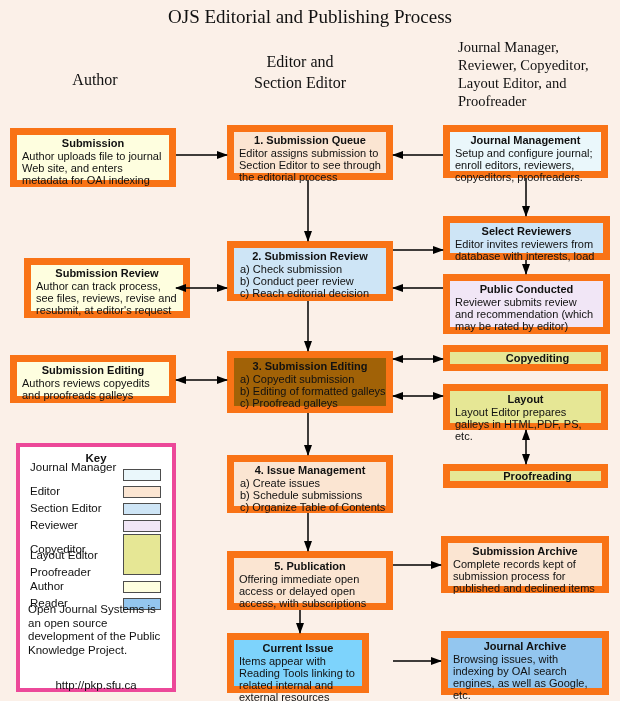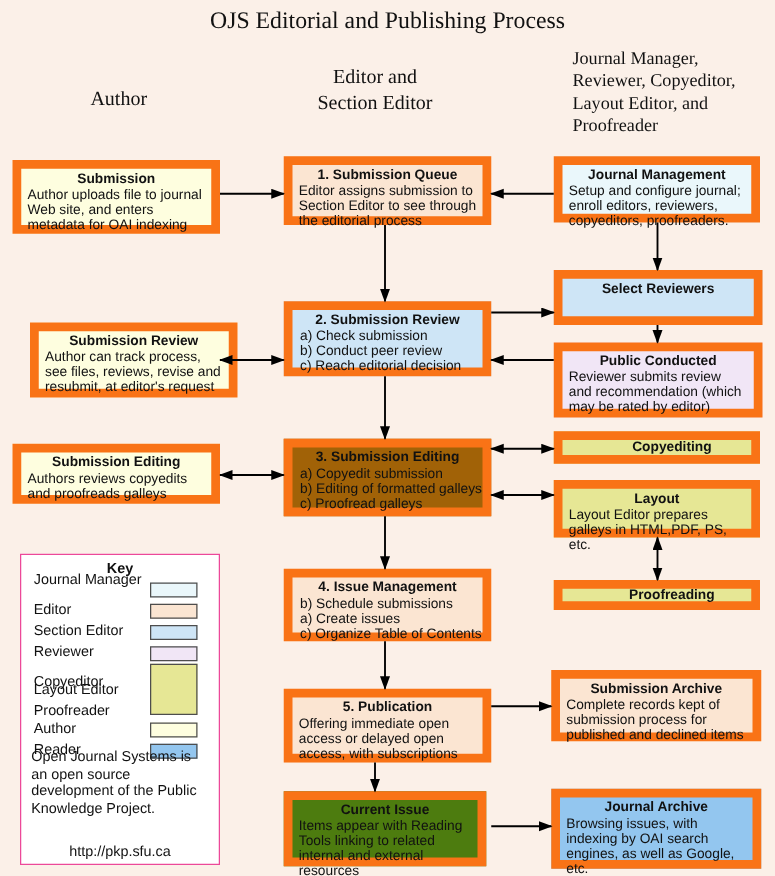--- a/index.html
+++ b/index.html
@@ -36,21 +36,21 @@
     font-weight:bold;text-align:center;
     line-height:13px;padding-top:2px;
   }
   .node.center .node-title{padding-top:0;}
   .node-body{padding:0 5px;text-align:left;}
   .node-line{padding:0 0 0 6px;text-align:left;}
   svg.arrows{position:absolute;left:0;top:0;pointer-events:none;}
   .key-box{
     position:absolute;
     background:#FFFFFF;
-    border:1px solid #ec4899;
+    border:4px solid #ec4899;
     box-sizing:border-box;
   }
   .key-title{
     position:absolute;left:0;top:5px;width:100%;
     text-align:center;font-weight:bold;font-size:11.5px;
   }
   .key-label{position:absolute;left:10px;font-size:11.5px;white-space:nowrap;}
   .key-swatch{position:absolute;left:103px;width:38px;border:1.5px solid #4d4d4d;box-sizing:border-box;}
   .key-note{position:absolute;left:8px;font-size:11.5px;line-height:13.5px;}
   .key-url{position:absolute;left:0;width:100%;text-align:center;font-size:11.5px;}
@@ -82,20 +82,21 @@
       <div class="node" style="left: 227px; top: 125px; width: 166px; height: 55px; background: rgb(251, 229, 210);">
         <div class="node-title">1. Submission Queue</div>
         <div class="node-body">Editor assigns submission to Section Editor to see through the editorial process</div>
       </div>
       <div class="node" style="left: 443px; top: 125px; width: 165px; height: 53px; background: rgb(234, 247, 251);">
         <div class="node-title">Journal Management</div>
         <div class="node-body">Setup and configure journal; enroll editors, reviewers, copyeditors, proofreaders.</div>
       </div>
       <div class="node" style="left: 443px; top: 216px; width: 167px; height: 44px; background: rgb(206, 229, 246);">
         <div class="node-title">Select Reviewers</div>
+        <div class="node-body">Editor invites reviewers from database with interests, load</div>
       </div>
       <div class="node" style="left: 24px; top: 258px; width: 166px; height: 60px; background: rgb(254, 254, 223);">
         <div class="node-title">Submission Review</div>
         <div class="node-body">Author can track process, see files, reviews, revise and resubmit, at editor's request</div>
       </div>
       <div class="node" style="left: 227px; top: 241px; width: 166px; height: 60px; background: rgb(206, 229, 246);">
         <div class="node-title">2. Submission Review</div>
         <div class="node-line">a) Check submission</div>
         <div class="node-line">b) Conduct peer review</div>
         <div class="node-line">c) Reach editorial decision</div>
@@ -119,33 +120,33 @@
       </div>
       <div class="node" style="left: 443px; top: 384px; width: 165px; height: 46px; background: rgb(230, 231, 149);">
         <div class="node-title">Layout</div>
         <div class="node-body">Layout Editor prepares galleys in HTML,PDF, PS, etc.</div>
       </div>
       <div class="node center" style="left: 443px; top: 464px; width: 165px; height: 24px; background: rgb(230, 231, 149);">
         <div class="node-title">Proofreading</div>
       </div>
       <div class="node" style="left: 227px; top: 455px; width: 166px; height: 58px; background: rgb(251, 229, 210);">
         <div class="node-title">4. Issue Management</div>
+        <div class="node-line">a) Create issues</div>
         <div class="node-line">b) Schedule submissions</div>
-        <div class="node-line">a) Create issues</div>
         <div class="node-line">c) Organize Table of Contents</div>
       </div>
       <div class="node" style="left: 227px; top: 551px; width: 166px; height: 59px; background: rgb(251, 229, 210);">
         <div class="node-title">5. Publication</div>
         <div class="node-body">Offering immediate open access or delayed open access, with subscriptions</div>
       </div>
       <div class="node" style="left: 441px; top: 536px; width: 168px; height: 57px; background: rgb(251, 229, 210);">
         <div class="node-title">Submission Archive</div>
         <div class="node-body">Complete records kept of submission process for published and declined items</div>
       </div>
-      <div class="node" style="left: 227px; top: 633px; width: 162px; height: 60px; background: #4d7c0f;">
+      <div class="node" style="left: 227px; top: 633px; width: 142px; height: 60px; background: #7dd3fc;">
         <div class="node-title">Current Issue</div>
         <div class="node-body">Items appear with Reading Tools linking to related internal and external resources</div>
       </div>
       <div class="node" style="left: 441px; top: 631px; width: 168px; height: 64px; background: rgb(147, 198, 239);">
         <div class="node-title">Journal Archive</div>
         <div class="node-body">Browsing issues, with indexing by OAI search engines, as well as Google, etc.</div>
       </div>
     </div>
 
   <svg class="arrows" id="arrows" width="620" height="701" viewBox="0 0 620 701">

